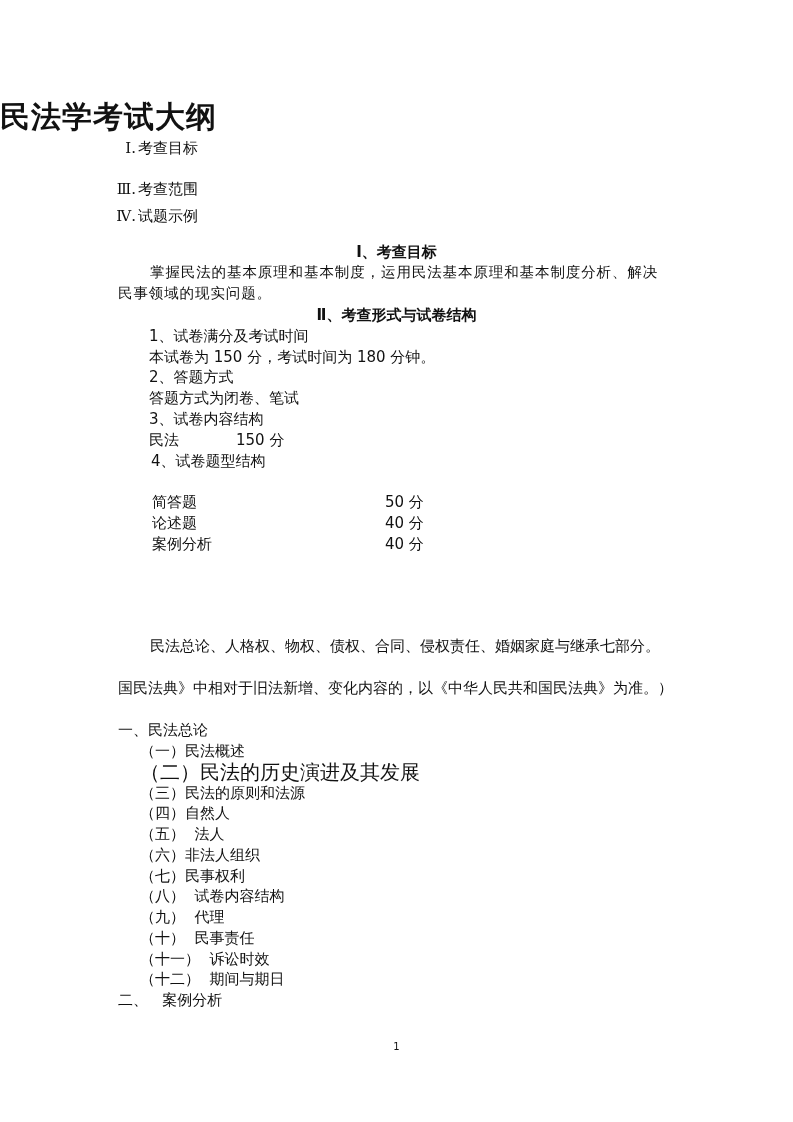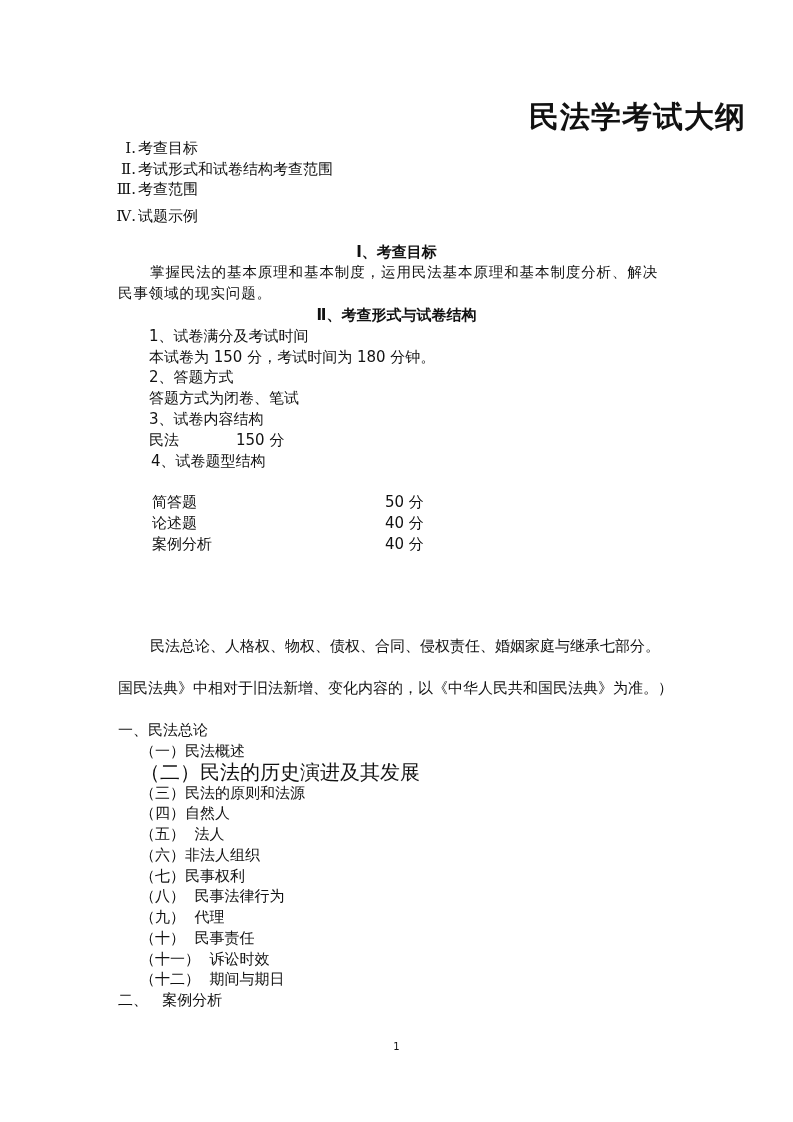--- a/index.html
+++ b/index.html
@@ -18,21 +18,21 @@
     .page {
       position: absolute;
       left: 0; top: 0;
       width: 793px; height: 1122px;
       background: #fff;
     }
     .abs { position: absolute; white-space: nowrap; }
 
     .doc-title {
       left: 0; width: 746px; top: 97px;
-      text-align: right;
+      text-align: left;
       font-family: "DejaVu Sans", sans-serif;
       font-size: 30px;
       font-weight: bold;
       letter-spacing: 1px;
       line-height: 40px;
     }
     .toc-item {
       font-family: "DejaVu Serif", "Liberation Serif", serif;
       font-size: 15px;
       line-height: 20px;
@@ -72,23 +72,20 @@
 </head>
 <body>
 
 <div class="page">
 
   <div class="abs doc-title">民法学考试大纲</div>
 
   <div class="abs toc-item" style="left:106px; top:138px;">
     <span class="toc-num">Ⅰ.</span><span class="toc-text">考查目标</span>
   </div>
-  <div class="abs toc-item" style="left:106px; top:159px;">
-    <span class="toc-num">Ⅱ.</span><span class="toc-text">考试形式和试卷结构考查范围</span>
-  </div>
   <div class="abs toc-item" style="left:106px; top:179px;">
     <span class="toc-num">Ⅲ.</span><span class="toc-text">考查范围</span>
   </div>
   <div class="abs toc-item" style="left:106px; top:206px;">
     <span class="toc-num">Ⅳ.</span><span class="toc-text">试题示例</span>
   </div>
 
   <div class="abs sec-heading" style="top:242px;">Ⅰ、考查目标</div>
   <div class="abs serif-body" style="left:150px; top:262px; letter-spacing:0.9px;">掌握民法的基本原理和基本制度，运用民法基本原理和基本制度分析、解决</div>
   <div class="abs serif-body" style="left:118px; top:283px; letter-spacing:0.9px;">民事领域的现实问题。</div>
@@ -121,21 +118,21 @@
 
   <div class="abs serif-body" style="left:118px; top:720px; font-size:15px;">一、民法总论</div>
 
   <div class="abs serif-body" style="left:140px; top:741px; font-size:15px;">（一）民法概述</div>
   <div class="abs serif-body" style="left:140px; top:762px; font-size:20px;">（二）民法的历史演进及其发展</div>
   <div class="abs serif-body" style="left:140px; top:783px; font-size:15px;">（三）民法的原则和法源</div>
   <div class="abs serif-body" style="left:140px; top:803px; font-size:15px;">（四）自然人</div>
   <div class="abs serif-body" style="left:140px; top:824px; font-size:15px; white-space:pre;">（五）  法人</div>
   <div class="abs serif-body" style="left:140px; top:845px; font-size:15px;">（六）非法人组织</div>
   <div class="abs serif-body" style="left:140px; top:866px; font-size:15px;">（七）民事权利</div>
-  <div class="abs serif-body" style="left:140px; top:886px; font-size:15px; white-space:pre;">（八）  民事法律行为</div>
+  <div class="abs serif-body" style="left:140px; top:886px; font-size:15px; white-space:pre;">（八）  试卷内容结构</div>
   <div class="abs serif-body" style="left:140px; top:907px; font-size:15px; white-space:pre;">（九）  代理</div>
   <div class="abs serif-body" style="left:140px; top:928px; font-size:15px; white-space:pre;">（十）  民事责任</div>
   <div class="abs serif-body" style="left:140px; top:949px; font-size:15px; white-space:pre;">（十一）  诉讼时效</div>
   <div class="abs serif-body" style="left:140px; top:969px; font-size:15px; white-space:pre;">（十二）  期间与期日</div>
 
   <div class="abs serif-body" style="left:118px; top:990px; font-size:15px; white-space:pre;">二、   案例分析</div>
 
   <div class="abs page-number">1</div>
 </div>
 

